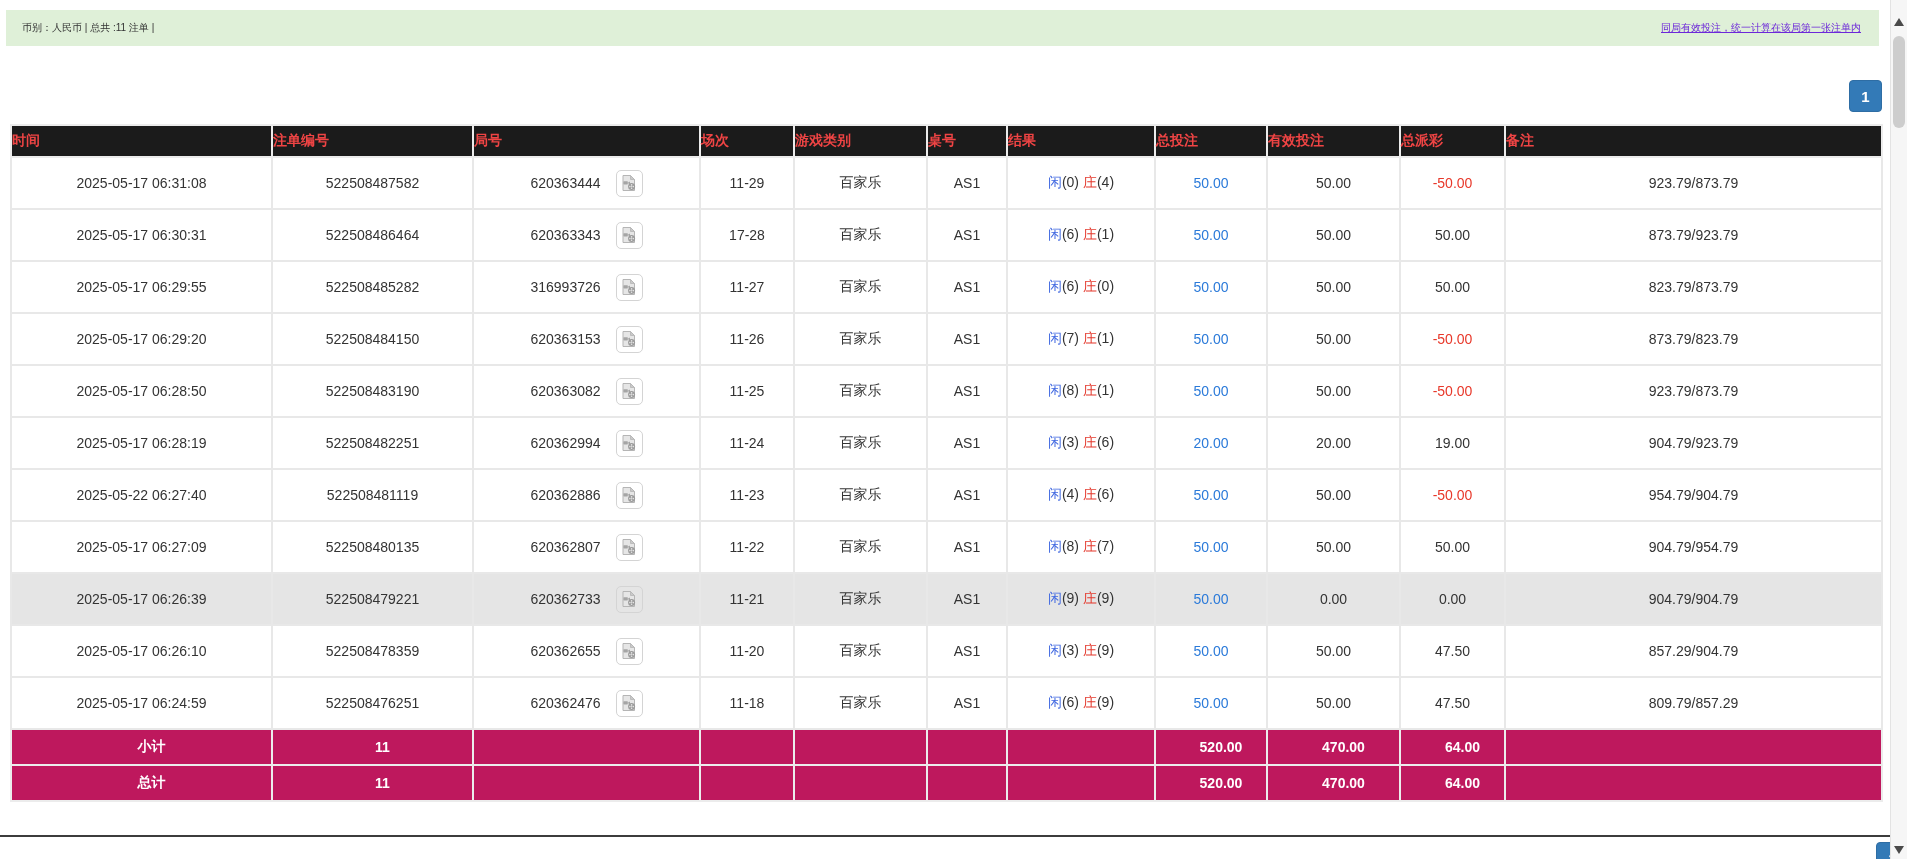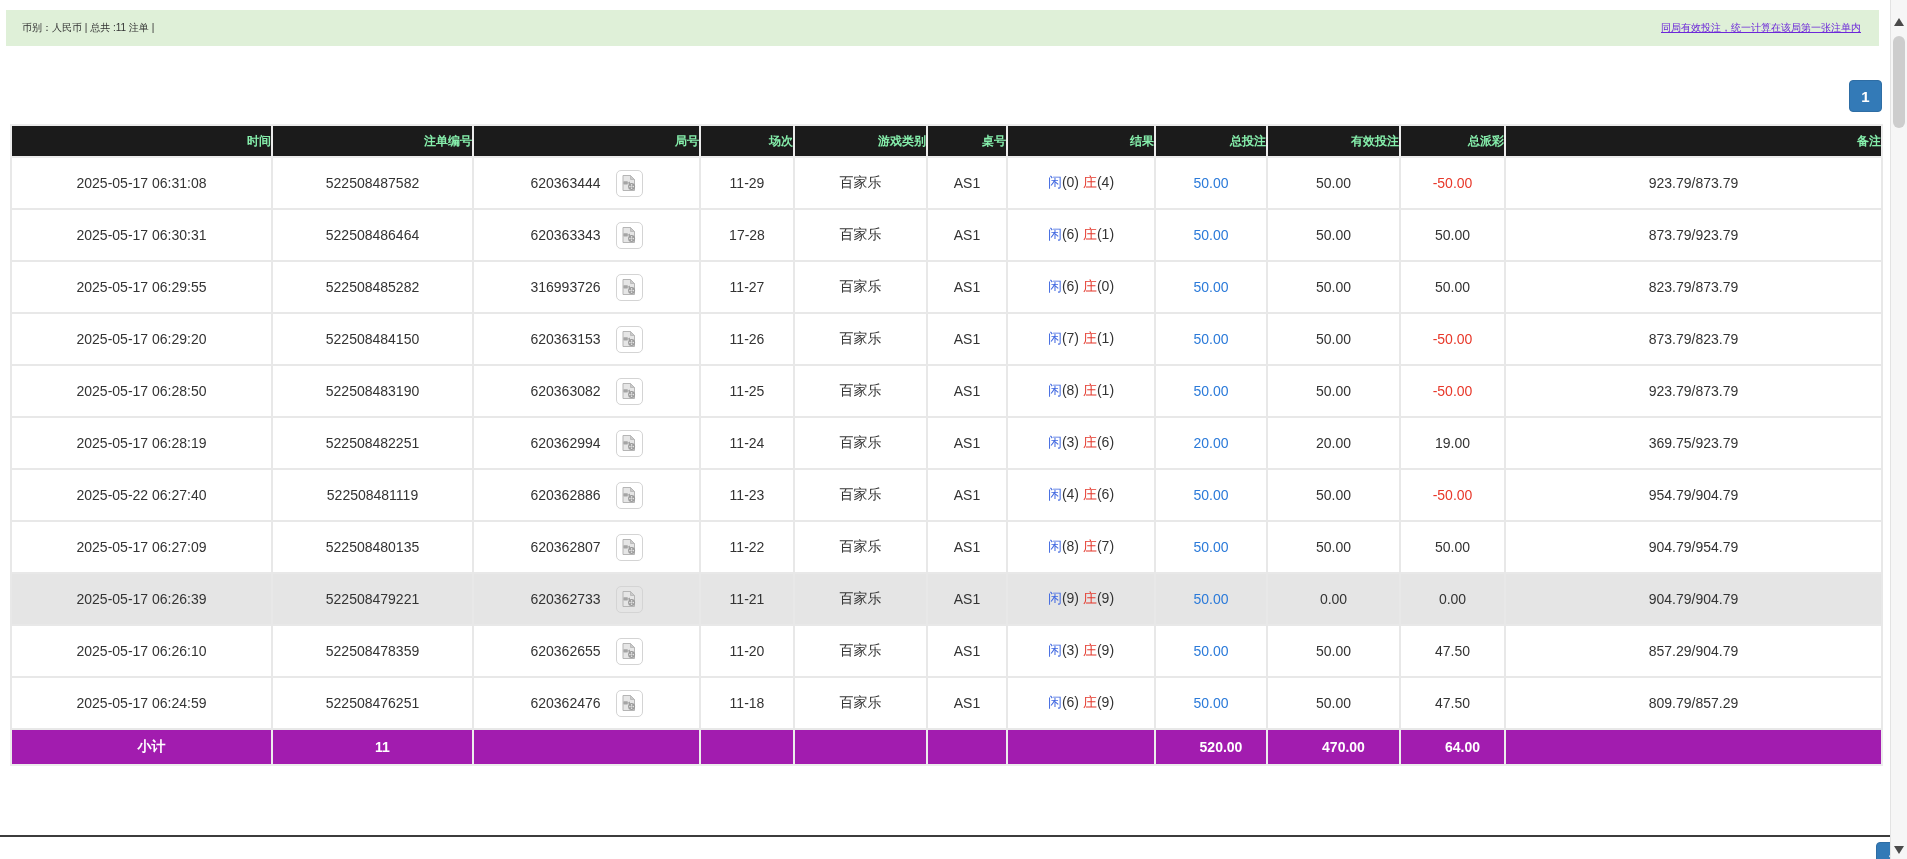--- a/index.html
+++ b/index.html
@@ -28,31 +28,31 @@
     color:#fff;font-size:15px;font-weight:bold;
     display:flex;align-items:center;justify-content:center;
     box-sizing:border-box;
   }
   .page-btn.top{left:1849px;top:80px;}
   .page-btn.bottom{left:1876px;top:842px;}
   
   .table-wrap{position:absolute;left:10px;top:124px;width:1872px;}
   table{border-collapse:collapse;table-layout:fixed;width:100%;}
   th{
-    background:#1b1b1b;color:#86efac;font-size:12px;font-weight:bold;
-    height:30px;border:2px solid #ececec;padding:0;text-align:right;
+    background:#1b1b1b;color:#ef4444;font-size:14px;font-weight:bold;
+    height:30px;border:2px solid #ececec;padding:0;text-align:left;
   }
   td{
     border:2px solid #e8e8e8;background:#fff;
     height:50px;padding:0 4px;text-align:center;
     font-size:14px;color:#333;overflow:hidden;white-space:nowrap;
   }
   tr.highlight td{background:#e5e5e5;}
   tr.summary td{
-    background:#a21caf;color:#fff;height:34px;font-weight:bold;
+    background:#be185d;color:#fff;height:34px;font-weight:bold;
     border:2px solid #ececec;
     padding-left:24px;
   }
   .round-cell{display:flex;align-items:center;justify-content:center;gap:15px;height:100%;}
   .video-btn{
     width:27px;height:27px;flex:0 0 auto;
     border:1px solid #d4d4d4;border-radius:5px;background:transparent;
     display:flex;align-items:center;justify-content:center;
     padding:0;cursor:pointer;
   }
@@ -298,21 +298,21 @@
               </button>
             </div>
           </td>
           <td>11-24</td>
           <td>百家乐</td>
           <td>AS1</td>
           <td><span class="player">闲</span><span class="score">(3)</span> <span class="banker">庄</span><span class="score">(6)</span></td>
           <td><span class="bet-link">20.00</span></td>
           <td>20.00</td>
           <td>19.00</td>
-          <td>369.75/923.79</td>
+          <td>904.79/923.79</td>
         </tr>
         <tr>
           <td>2025-05-22 06:27:40</td>
           <td>522508481119</td>
           <td>
             <div class="round-cell">
               <span>620362886</span>
               <button class="video-btn">
                 <svg width="18" height="18" viewBox="0 0 18 18">
                   <path d="M3 1.5 h7.5 l4 4 v11 h-11.5 z" fill="#e6e6e6" stroke="#b5b5b5" stroke-width="1"></path>
@@ -457,20 +457,33 @@
           <td>百家乐</td>
           <td>AS1</td>
           <td><span class="player">闲</span><span class="score">(6)</span> <span class="banker">庄</span><span class="score">(9)</span></td>
           <td><span class="bet-link">50.00</span></td>
           <td>50.00</td>
           <td>47.50</td>
           <td>809.79/857.29</td>
         </tr>
         <tr class="summary">
           <td>小计</td>
+          <td>11</td>
+          <td></td>
+          <td></td>
+          <td></td>
+          <td></td>
+          <td></td>
+          <td>520.00</td>
+          <td>470.00</td>
+          <td>64.00</td>
+          <td></td>
+        </tr>
+        <tr class="summary">
+          <td>总计</td>
           <td>11</td>
           <td></td>
           <td></td>
           <td></td>
           <td></td>
           <td></td>
           <td>520.00</td>
           <td>470.00</td>
           <td>64.00</td>
           <td></td>

